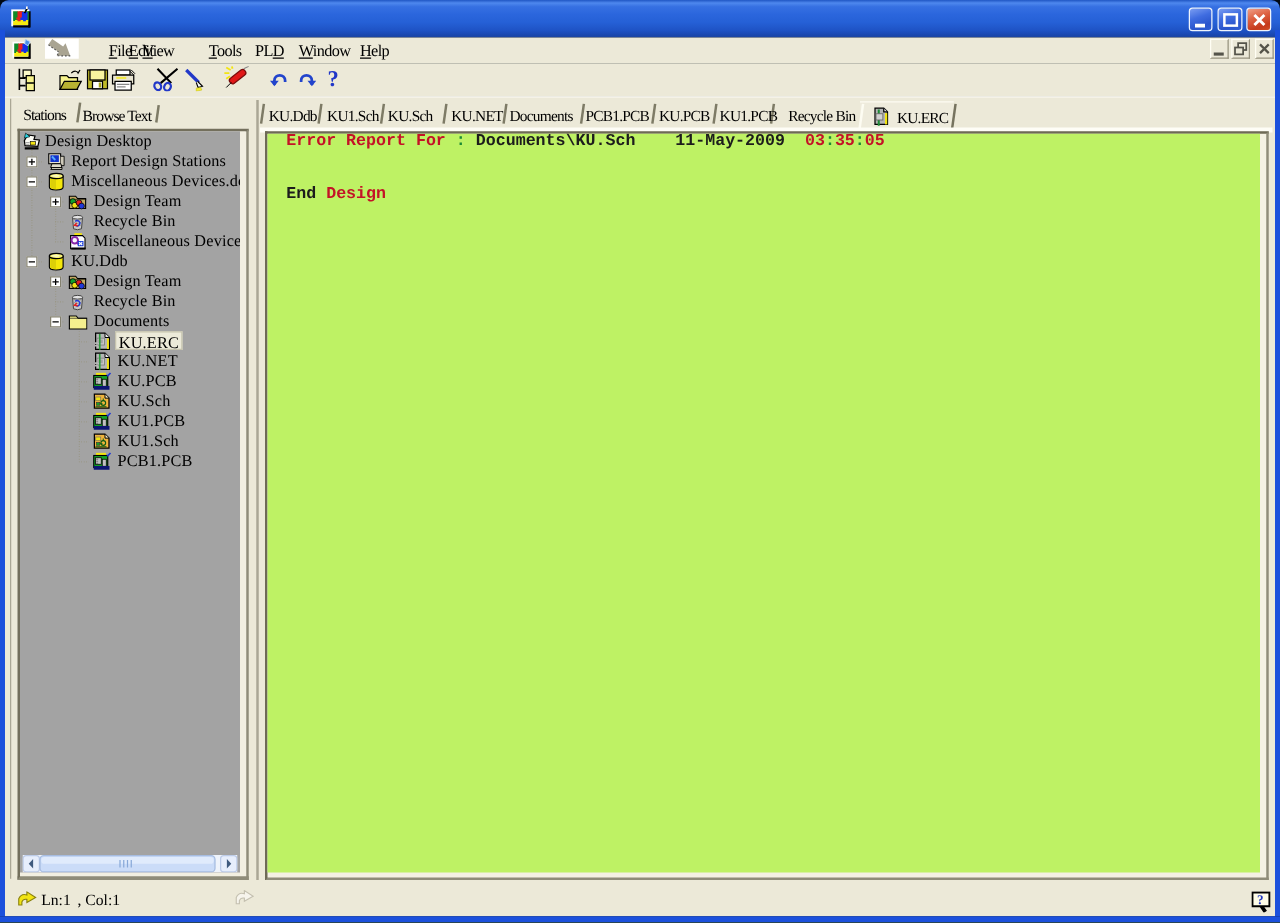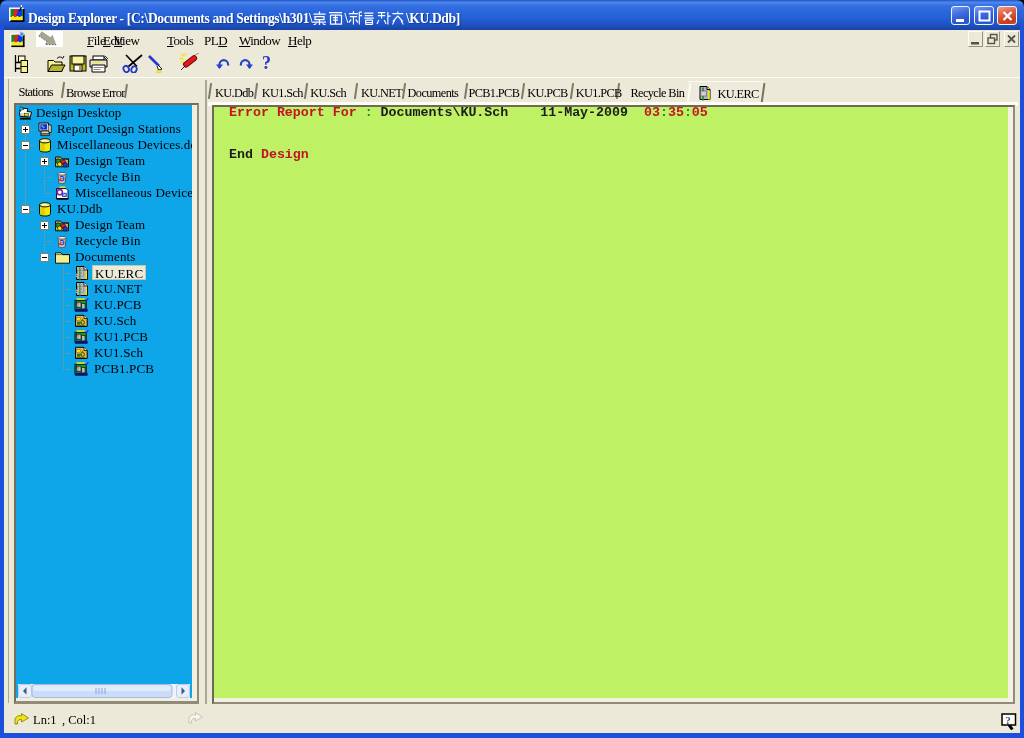--- a/index.html
+++ b/index.html
@@ -36,21 +36,21 @@
   border-top:1px solid #fdfcf5; }
 
 
 .slant { position:absolute; width:1.5px; background:#7e7b66; transform:rotate(8deg); }
 .ltabtext { position:absolute; font-size:12.5px; letter-spacing:-0.75px; color:#000; }
 
 
 #treeframe { position:absolute; left:10px; top:25px; width:185px; height:601px;
   background:#f2efe1;
   border-style:solid; border-width:2px 2px 3px 2px; border-color:#736f5c #8f8c79 #8f8c79 #736f5c; }
-#treewhite { position:absolute; left:0; top:0; width:176px; height:593px; background:#0ea5e9; overflow:hidden; }
+#treewhite { position:absolute; left:0; top:0; width:176px; height:593px; background:#a3a3a3; overflow:hidden; }
 .trow { position:absolute; font-size:13px; letter-spacing:0.15px; white-space:nowrap; color:#000; }
 .ticon { position:absolute; width:16px; height:16px; }
 .ebox { position:absolute; width:9px; height:9px; border:1px solid #848170; background:#fff; }
 .ebox i { position:absolute; left:1px; top:3px; width:5px; height:1.2px; background:#000; }
 .ebox b.v { position:absolute; left:2.9px; top:1px; width:1.2px; height:5px; background:#000; }
 .dotv { position:absolute; width:1px; background-image:linear-gradient(#999685 50%, transparent 50%); background-size:1px 2px; }
 .doth { position:absolute; height:1px; background-image:linear-gradient(90deg,#999685 50%, transparent 50%); background-size:2px 1px; }
 
 
 #hscroll { position:absolute; left:2px; top:579px; width:172px; height:14px; }
@@ -85,31 +85,20 @@
     <rect x="1" y="2.5" width="14.5" height="13.5" fill="#fff"></rect>
     <rect x="14.5" y="4" width="2" height="13" fill="#000"></rect>
     <rect x="2.5" y="15.2" width="13.5" height="1.8" fill="#000"></rect>
     <path d="M2.5 4 h4 v2 h1 v-2 h3.5 v2.5 h1 v-2.5 h3 v8 h-12.5 z" fill="#0f8a28"></path>
     <path d="M6 4 h4.5 v8.5 h-4.5 v-2 h-1 v-1.5 h1 z" fill="#e82020"></path>
     <path d="M9.5 4.5 h4.5 v8 h-4.5 v-1.5 h-1.2 v-2 h1.2 z" fill="#1430e8"></path>
     <path d="M2.5 12 h1.5 v-1 h2 v1 h2.5 v-1 h2 v1 h2.2 v-1 h1.8 v4 h-12 z" fill="#f6ec10"></path>
     <path d="M13.5 0.5 l1.2 0.8 -2.5 4.5 -1.2 -0.6 z" fill="#000"></path>
     <rect x="12.8" y="0" width="1.4" height="2.2" fill="#fff"></rect>
   </svg>
-  <div id="title-text">Design Explorer - [C:\Documents and Settings\h301\<span class="cjk" id="cjk1"><svg width="32" height="14" viewBox="0 0 32 14" style="display:block">
-          <path d="M1.5 3 h12 M7.5 0.5 v3 M3 5.5 h9 v3 h-9 z M1 11 h13 M7.5 8.5 v5.5 M4.5 12.5 l-3 1.5 M10.5 12.5 l3 1.5" stroke="#fff" stroke-width="1.25" fill="none"></path>
-          <path d="M17 1.5 h13 M18.5 4 v9.5 M18.5 13 h11.5 M29.5 4 v9.5 M18.5 4 h11 M23.5 4 v9 M21 6.5 h5 M21 9 h5" stroke="#fff" stroke-width="1.25" fill="none"></path>
-        </svg></span>\<span class="cjk" id="cjk2"><svg width="58" height="14" viewBox="0 0 58 14" style="display:block">
-          <g transform="scale(0.906,1)">
-            <path d="M1 2.5 h10 M6 0 v2.5 M2 5.5 h8 M6 5.5 v8 M3.5 8.5 l-2.5 3 M8.5 8.5 l2.5 3 M12.5 1 v12.5 M12.5 4.5 h3 M15.5 1 l-3 0" stroke="#fff" stroke-width="1.25" fill="none"></path>
-            <path d="M18 2 h10 M18.5 4.5 h9 M18 7 h10.5 M19.5 9 h7.5 M19.5 11.5 h7.5 M19.5 9 v4.5 M27 9 v4.5 M19.5 13.5 h7.5" stroke="#fff" stroke-width="1.25" fill="none"></path>
-            <path d="M33 1.5 h8 M33 4.5 h8 M37 1.5 v6 M34 9 l-2 4 M40 9 l2 4 M44 1 v12.5 M44 5 h3" stroke="#fff" stroke-width="1.25" fill="none"></path>
-            <path d="M49 2.5 h12 M55 0.5 v2 M55 5 l-5.5 5.5 M55 5 l5.5 5.5 M51.5 9.5 l-2.5 4 M58.5 9.5 l2.5 4" stroke="#fff" stroke-width="1.25" fill="none"></path>
-          </g>
-        </svg></span>\KU.Ddb]</div>
   <div class="wbtn" id="btn-min">
       <svg width="19" height="19">
         <rect x="4" y="12" width="8" height="3" fill="#fff"></rect>
       </svg>
     </div>
   <div class="wbtn" id="btn-rest">
       <svg width="20" height="19">
         <rect x="4.5" y="4.5" width="10" height="9" fill="none" stroke="#fff" stroke-width="2"></rect>
       </svg>
     </div>
@@ -217,21 +206,21 @@
     <path d="M12.5 11 v-3.5 a4.3 4.3 0 0 0 -8.6 0 v1" fill="none" stroke="#2244cc" stroke-width="2.2"></path>
     <path d="M9 7.5 L12.5 12 L16 7.5 Z" fill="#2244cc"></path>
   </svg>
   <div style="left:258px;top:2px;font-weight:bold;font-size:18px;color:#2036c8">?</div>
 </div>
 
 <div id="client">
 
   <div class="ltabtext" style="left:14.5px;top:7px">Stations</div>
   <div class="slant" style="left:58px;top:4px;height:16px"></div>
-  <div class="ltabtext" style="left:62px;top:8px">Browse Error</div>
+  <div class="ltabtext" style="left:62px;top:8px">Browse Text</div>
   <div class="slant" style="left:121px;top:6px;height:14px"></div>
 
   <div id="treeframe">
     <div id="treewhite">
         <div class="dotv" style="left:9px;top:15px;height:89px"></div>
         <div class="dotv" style="left:28px;top:48px;height:40px"></div>
         <div class="dotv" style="left:28px;top:112px;height:40px"></div>
         <div class="dotv" style="left:47px;top:160px;height:104px"></div>
         <svg class="ticon" style="left:1px;top:0px" width="16" height="16" viewBox="0 0 16 16">
           <path d="M2.5 7.5 l2.5 -4.5 6 0.8 -0.8 2.7 4.3 0.5 -1.2 5 -10.3 -0.5 z" fill="#fdfdf5" stroke="#000" stroke-width="1"></path>

